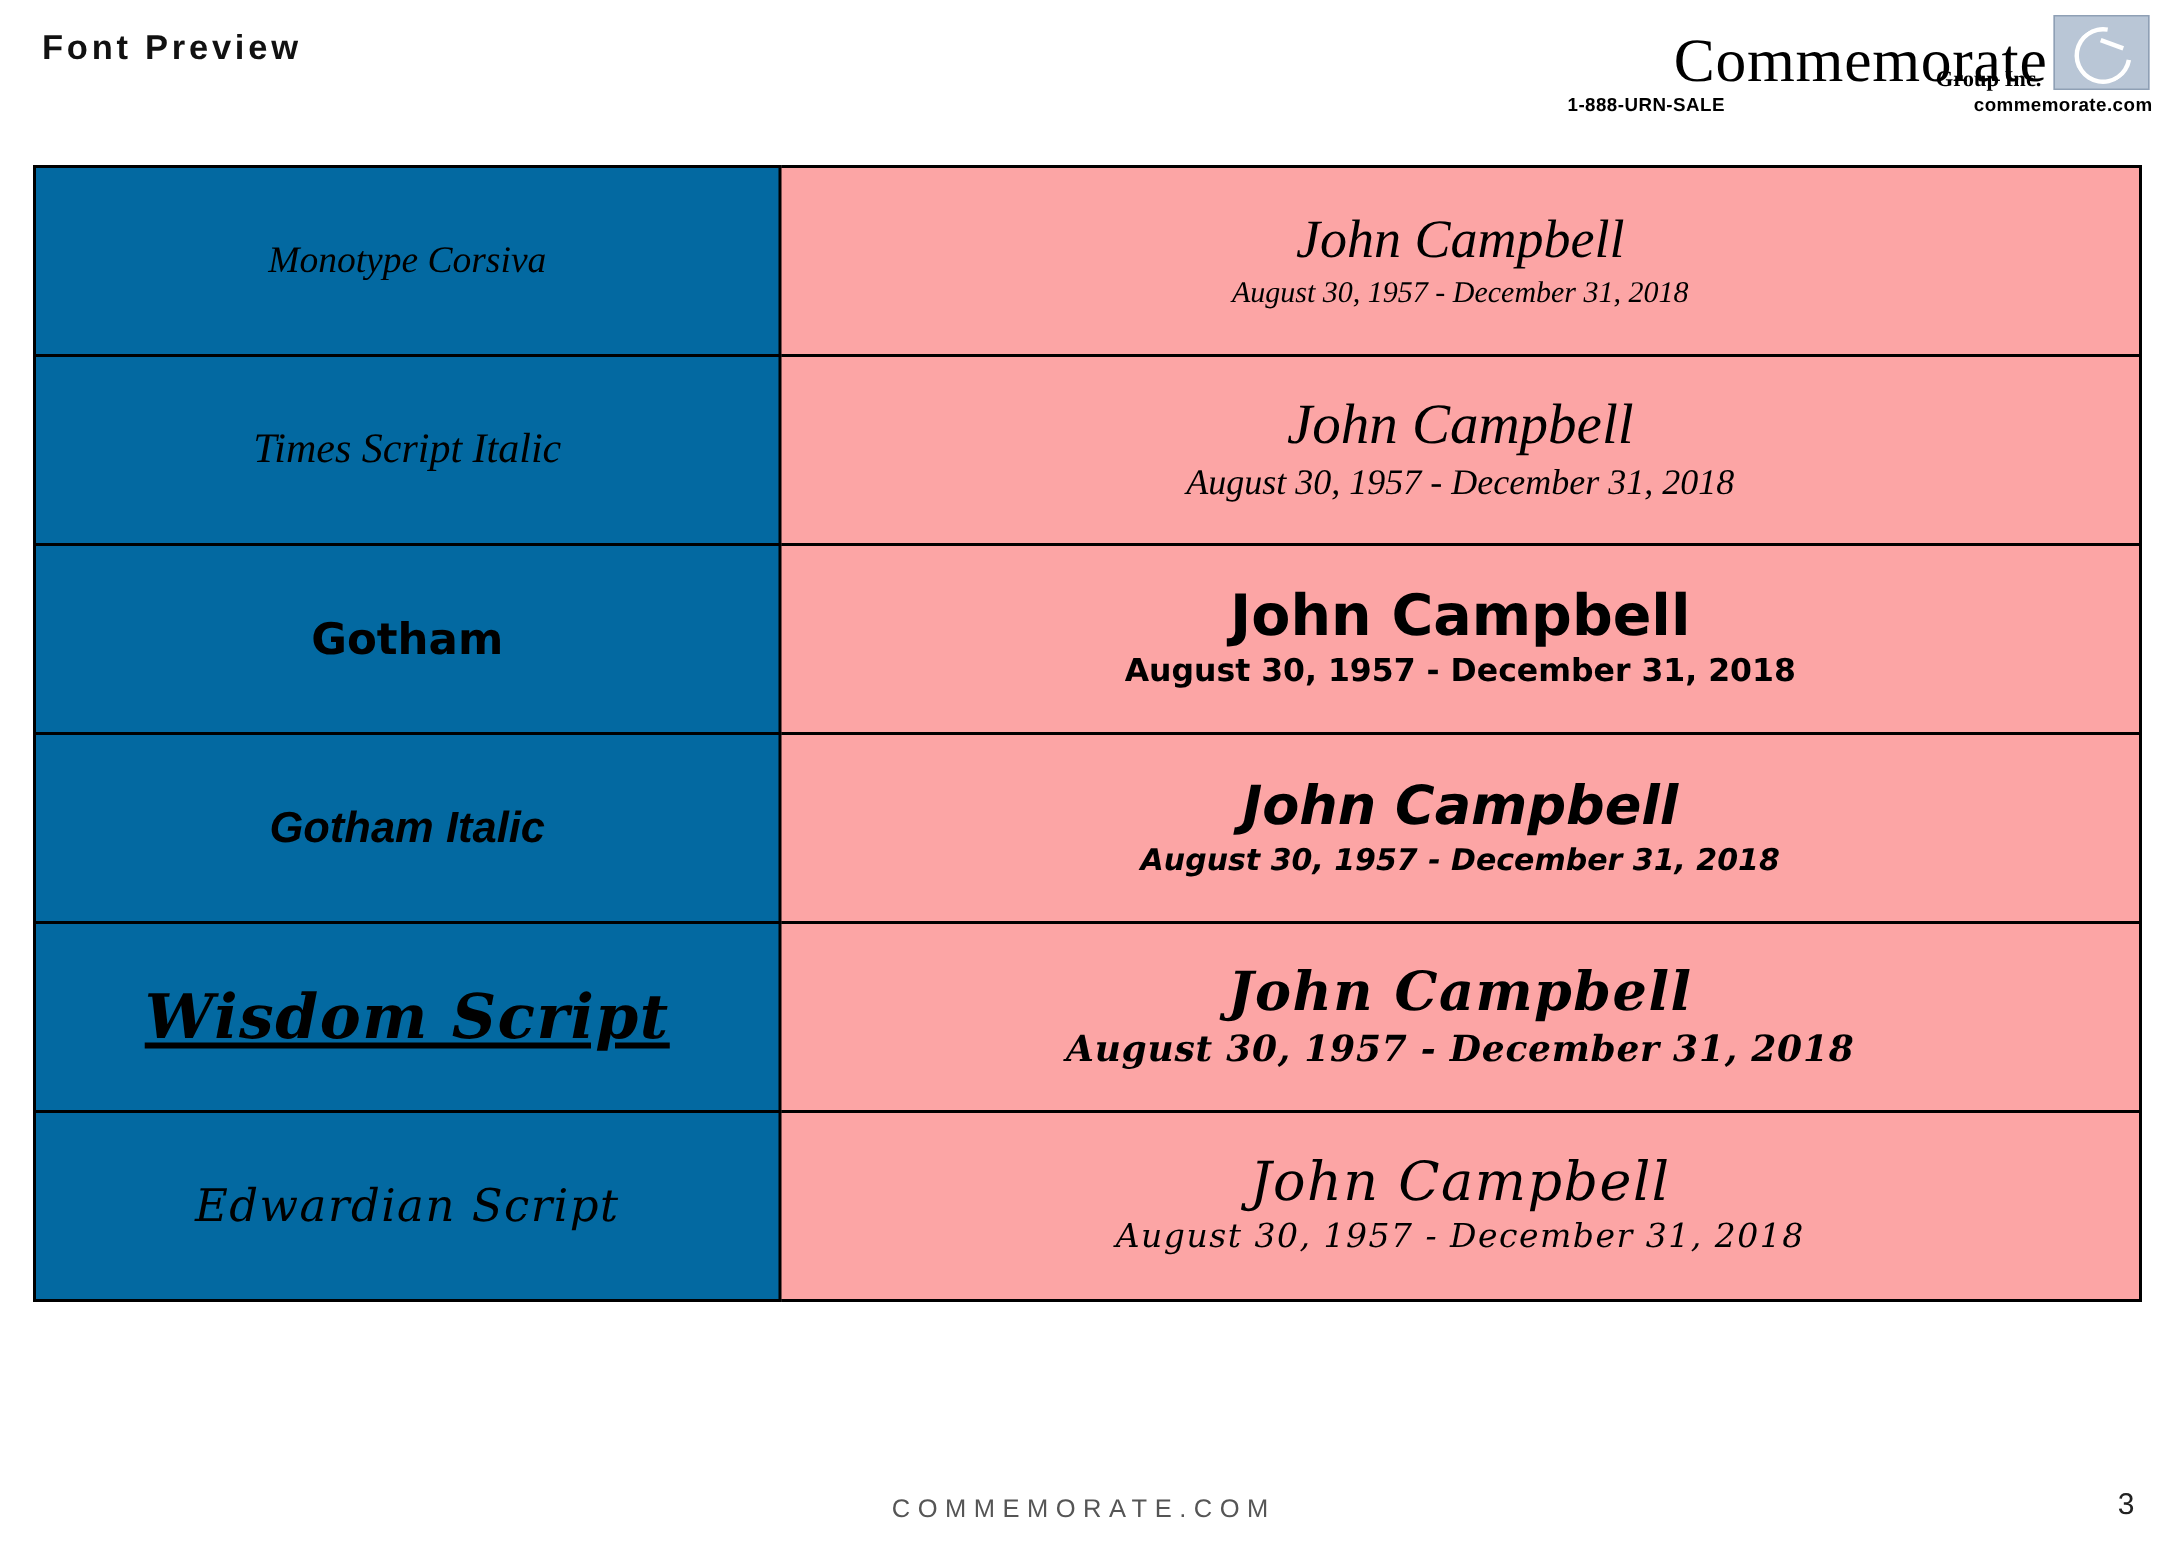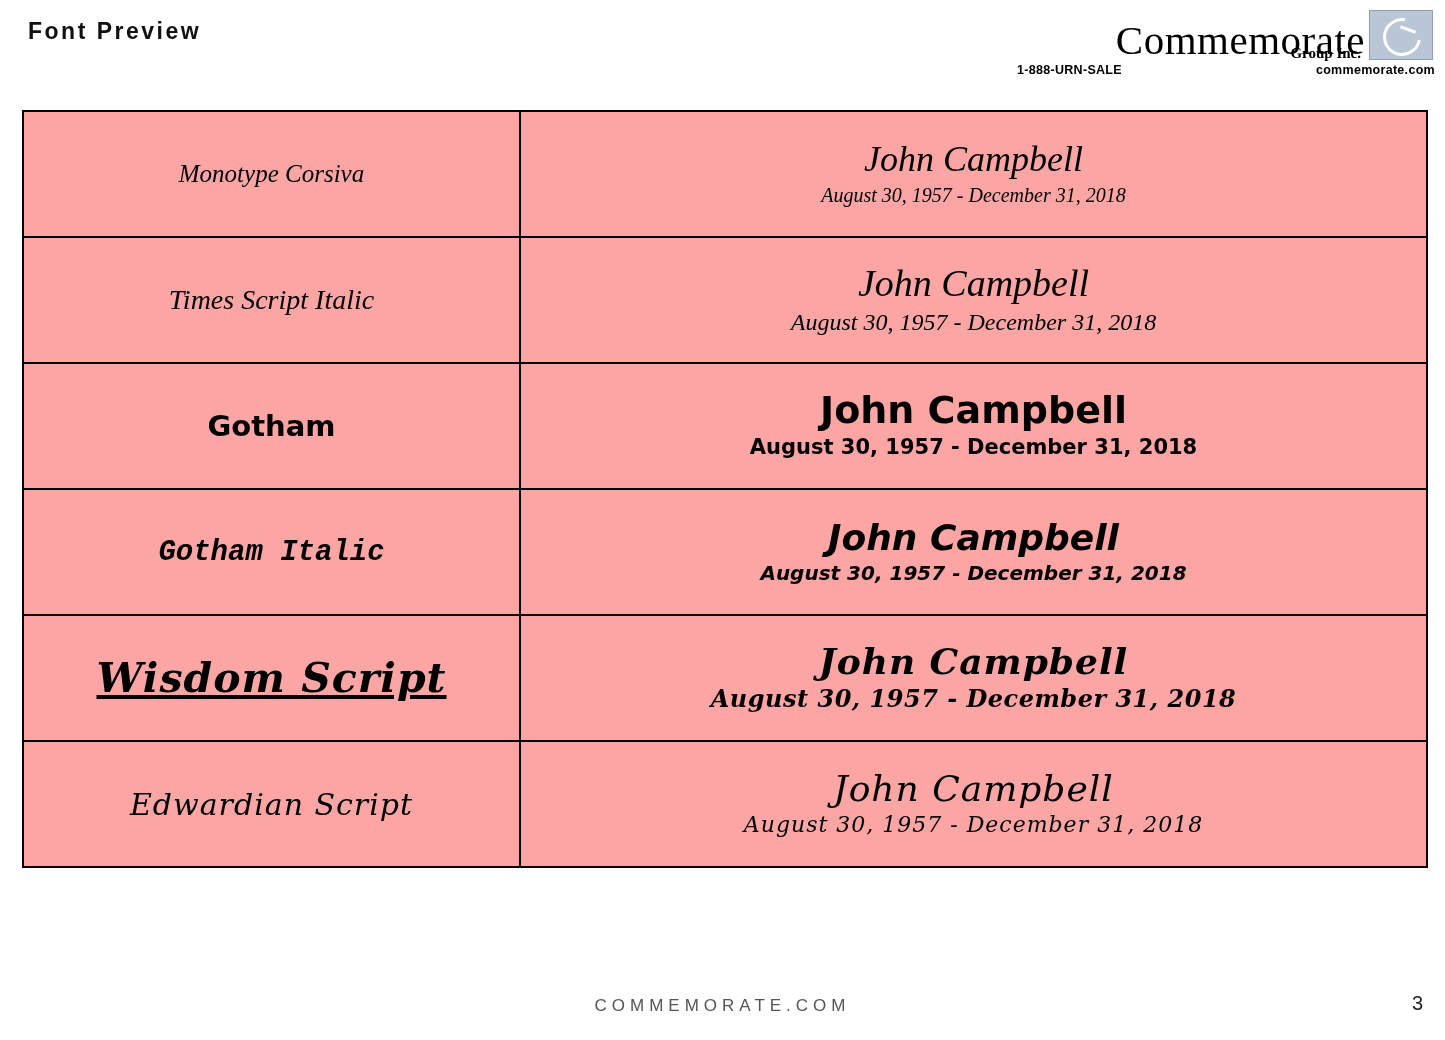--- a/index.html
+++ b/index.html
@@ -84,21 +84,21 @@
     position: absolute;
     left: 30px;
     top: 17px;
     width: 16px;
     height: 3px;
     background: #ffffff;
     transform: rotate(20deg);
   }
   .brand-phone {
     position: absolute;
-    left: 0;
+    left: 28px;
     top: 59px;
     font-size: 12.5px;
     font-weight: bold;
     letter-spacing: 0.3px;
     white-space: nowrap;
   }
   .brand-site {
     position: absolute;
     right: 2px;
     top: 59px;
@@ -121,21 +121,21 @@
     height: 126px;
   }
   .font-table td {
     border: 2px solid #000000;
     padding: 0;
     vertical-align: middle;
     text-align: center;
   }
   .col-label {
     width: 495px;
-    background: #fca5a5;
+    background: #0369a1;
   }
   .col-sample {
     width: 905px;
     background: #fca5a5;
   }
   .sample-name {
     display: block;
     line-height: 1.05;
   }
   .sample-dates {
@@ -154,21 +154,21 @@
   .f-times .sample-dates { font-family: "Liberation Serif", serif; font-size: 25px; }
 
   .f-times-italic .label        { font-family: "Liberation Serif", serif; font-style: italic; font-size: 28px; }
   .f-times-italic .sample-name  { font-family: "Liberation Serif", serif; font-style: italic; font-size: 38px; }
   .f-times-italic .sample-dates { font-family: "Liberation Serif", serif; font-style: italic; font-size: 24px; }
 
   .f-gotham .label        { font-family: "DejaVu Sans", sans-serif; font-weight: bold; font-size: 29px; margin-top: 25px; }
   .f-gotham .sample-name  { font-family: "DejaVu Sans", sans-serif; font-weight: bold; font-size: 38px; }
   .f-gotham .sample-dates { font-family: "DejaVu Sans", sans-serif; font-weight: bold; font-size: 21px; }
 
-  .f-gotham-italic .label        { font-family: Liberation Mono, monospace; font-weight: bold; font-style: italic; font-size: 29px; }
+  .f-gotham-italic .label        { font-family: Liberation Sans, sans-serif; font-weight: bold; font-style: italic; font-size: 29px; }
   .f-gotham-italic .sample-name  { font-family: "DejaVu Sans", sans-serif; font-weight: bold; font-style: italic; font-size: 36px; }
   .f-gotham-italic .sample-dates { font-family: "DejaVu Sans", sans-serif; font-weight: bold; font-style: italic; font-size: 20px; }
 
   .f-wisdom .label        { font-family: "DejaVu Serif", serif; font-weight: bold; font-style: italic; font-size: 41px; letter-spacing: 1px; text-decoration: underline; }
   .f-wisdom .sample-name  { font-family: "DejaVu Serif", serif; font-weight: bold; font-style: italic; font-size: 36px; letter-spacing: 1px; }
   .f-wisdom .sample-dates { font-family: "DejaVu Serif", serif; font-weight: bold; font-style: italic; font-size: 24px; letter-spacing: 0.5px; }
 
   .f-edwardian .label        { font-family: "DejaVu Serif", serif; font-style: italic; font-size: 30px; letter-spacing: 1px; }
   .f-edwardian .sample-name  { font-family: "DejaVu Serif", serif; font-style: italic; font-size: 36px; letter-spacing: 1px; }
   .f-edwardian .sample-dates { font-family: "DejaVu Serif", serif; font-style: italic; font-size: 22px; letter-spacing: 1px; }

